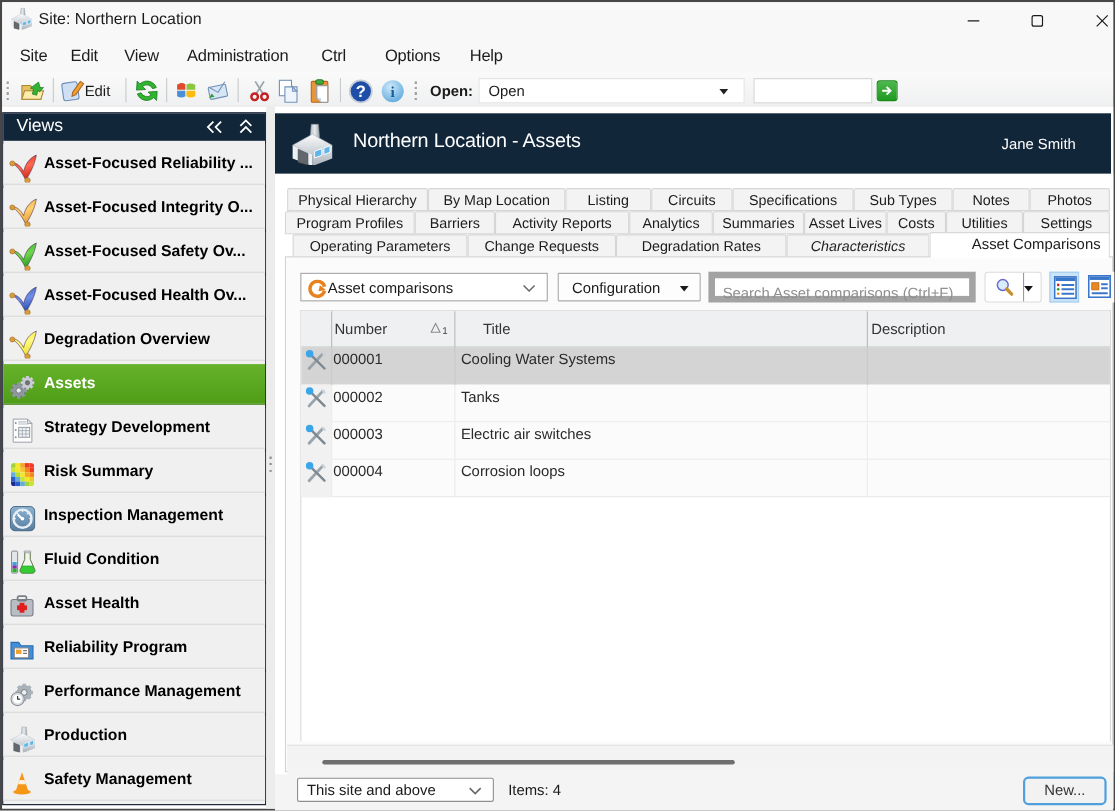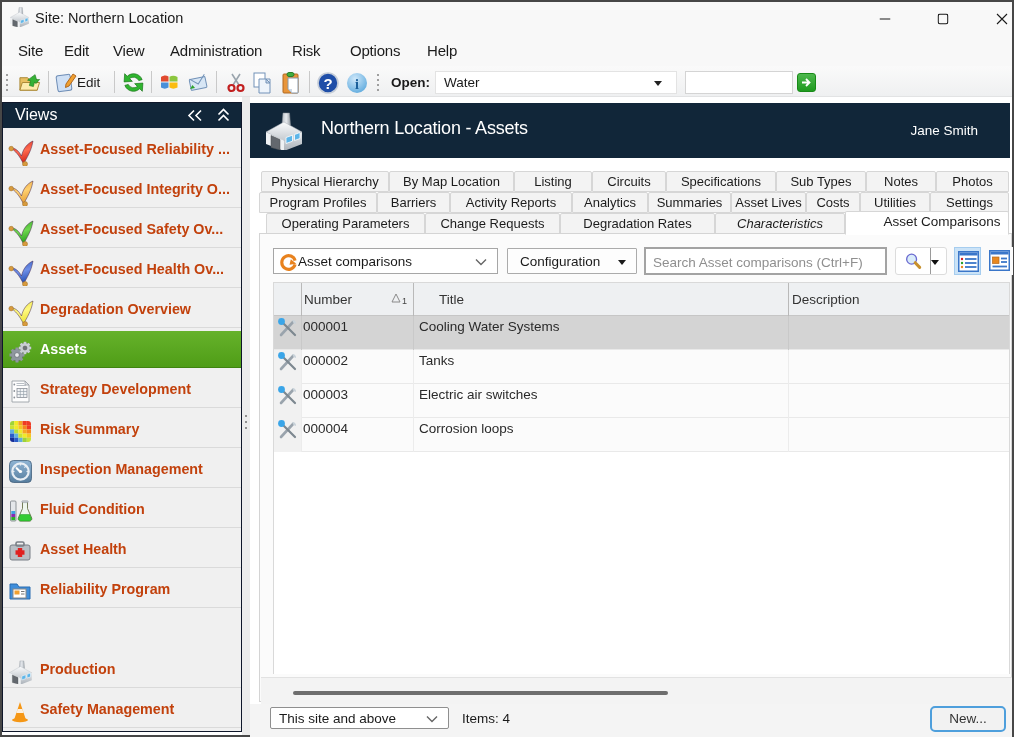--- a/index.html
+++ b/index.html
@@ -28,21 +28,21 @@
 .searchbox { position:absolute; left:683px; top:5px; width:108px; height:23px; background:#fff; border:1px solid #d4d4d4; }
 .gobtn { position:absolute; left:795px; top:7px; width:19px; height:19px; background:linear-gradient(#4db84d,#1f9a1f); border:1px solid #188a18; border-radius:3px; }
 
 .client { position:absolute; left:0px; top:95px; width:1010px; height:638px; background:#fff; }
 
 .sidebar { position:absolute; left:0px; top:5px; width:240px; height:630px; border:1px solid #0f172a; background:#f0f0f0; }
 .vhead { position:absolute; left:0; top:0; width:238px; height:25px; background:#112639; }
 .vhead .t { position:absolute; left:12px; top:3px; font-size:16px; color:#fff; }
 .sitem { position:absolute; left:0; width:238px; height:37px; background:#f0f0f0; border-bottom:1px solid #dadada; }
 .sitem .ic { position:absolute; left:5px; top:8px; width:24px; height:24px; }
-.sitem .tx { position:absolute; left:37px; top:10px; font-size:14.3px; font-weight:bold; color:#c2410c; white-space:nowrap; }
+.sitem .tx { position:absolute; left:37px; top:10px; font-size:14.3px; font-weight:bold; color:#000000; white-space:nowrap; }
 .sitem.sel { background:linear-gradient(#66b22b,#4f9d17); border-bottom:1px solid #3f8410; }
 .sitem.sel .tx { color:#fff; }
 
 .splitter { position:absolute; left:240px; top:0; width:8px; height:638px; background:#ececec; }
 .spgrip { position:absolute; left:3px; top:318px; width:2px; height:14px;
   background:repeating-linear-gradient(#8f8f8f 0 2px, rgba(0,0,0,0) 2px 6px); }
 
 .main { position:absolute; left:248px; top:0; width:762px; height:638px; background:#fff; }
 .mhead { position:absolute; left:0; top:6px; width:760px; height:55px; background:#112639; }
 .mhead .t { position:absolute; left:71px; top:15px; font-size:18px; letter-spacing:-0.2px; color:#fff; }
@@ -53,21 +53,21 @@
   font-size:13px; color:#1c1c1c; text-align:center; line-height:19px; white-space:nowrap; overflow:hidden; }
 .tab.act { background:#fff; border-bottom:1px solid #fff; height:24px; z-index:5; font-size:13.5px; padding-left:30px; }
 
 .cbox { position:absolute; left:9px; top:136px; width:753px; height:469px; background:#fbfbfb; border:1px solid #d4d4d4; }
 
 .combo1 { position:absolute; left:13px; top:14px; width:225px; height:26px; background:#fff; border:1px solid #a6a6a6; }
 .combo1 .tx { position:absolute; left:24px; top:5px; font-size:13.5px; color:#1a1a1a; }
 .cfgbtn { position:absolute; left:247px; top:14px; width:130px; height:26px; background:#fdfdfd; border:1px solid #ababab; border-radius:1px; }
 .cfgbtn .tx { position:absolute; left:12px; top:5px; font-size:13.5px; color:#1a1a1a; }
 .cfgbtn .ar { position:absolute; right:10px; top:11px; width:0; height:0; border-left:4.5px solid transparent; border-right:4.5px solid transparent; border-top:5px solid #1a1a1a; }
-.sbox { position:absolute; left:384px; top:13px; width:243px; height:28px; background:#fff; border:2px solid #a3a3a3; }
+.sbox { position:absolute; left:384px; top:13px; width:243px; height:28px; background:#fff; border:6px solid #a3a3a3; }
 .sbox .ph { position:absolute; left:7px; top:6px; font-size:13.5px; color:#8f8f8f; }
 .magbtn { position:absolute; left:635px; top:13px; width:52px; height:28px; background:#fff; border:1px solid #dcdcdc; border-radius:3px; }
 .magbtn .div { position:absolute; left:34px; top:0px; width:1px; height:26px; background:#9a9a9a; }
 .magbtn .ar { position:absolute; right:7px; top:12px; width:0; height:0; border-left:4.5px solid transparent; border-right:4.5px solid transparent; border-top:5px solid #111; }
 .vbtn1 { position:absolute; left:694px; top:13px; width:27px; height:28px; background:#cbe3f7; border:1px solid #a6cdef; }
 .vbtn2 { position:absolute; left:726px; top:13px; width:27px; height:28px; background:#fbfbfb; }
 
 .grid { position:absolute; left:13px; top:48px; width:737px; height:392px; background:#fff; border:1px solid #d9d9d9; border-bottom:none; }
 .ghead { position:absolute; left:0; top:0; width:735px; height:33px; background:#eef0f2; border-bottom:1px solid #c6c6c6; }
 .ghead .c { position:absolute; top:0; height:33px; border-left:1px solid #b9b9b9; }
@@ -135,21 +135,21 @@
           <path d="M1 1 L11 11 M11 1 L1 11" stroke="#1a1a1a" stroke-width="1.1"></path>
         </svg>
       </div>
   </div>
 
   <div class="menubar">
     <span style="left:16px;">Site</span>
     <span style="left:62px;">Edit</span>
     <span style="left:111px;">View</span>
     <span style="left:168px;">Administration</span>
-    <span style="left:290px;">Risk</span>
+    <span style="left:290px;">Ctrl</span>
     <span style="left:348px;">Options</span>
     <span style="left:425px;">Help</span>
   </div>
 
   <div class="toolbar">
     <div class="tgrip" style="left:4px;"></div>
     <div class="tb" style="left:16px;" id="ic-folder"><svg width="23" height="23" viewBox="0 0 24 24">
           <path d="M2 7 h8 l2 2 h8 v11 h-18 Z" fill="#e8bf60" stroke="#a88734"></path>
           <path d="M2 20 L4.5 12 h18 l-2.5 8 Z" fill="#fdebab" stroke="#a88734"></path>
           <path d="M13.5 16 v-5 h-3.2 l6.2 -7.5 2.8 4.8 3 -1 -2.5 5 -2 -1 v4.7 Z" fill="#35b135" stroke="#1c7a1c" stroke-width="0.6" transform="rotate(14 16 9)"></path>
@@ -207,21 +207,21 @@
               <stop offset="0" stop-color="#cfe8fa"></stop>
               <stop offset="1" stop-color="#4a9fd8"></stop>
             </radialGradient>
           </defs>
           <circle cx="12" cy="12" r="10" fill="url(#ig)"></circle>
           <text x="12" y="17.5" text-anchor="middle" font-size="14" font-weight="bold" fill="#1a5f9a" font-family="Liberation Serif">i</text>
         </svg></div>
     <div class="tgrip" style="left:375px;"></div>
     <div class="tlabel" style="left:389px; font-weight:bold;">Open:</div>
     <div class="opencombo">
-        <div class="tx">Water</div>
+        <div class="tx">Open</div>
         <div class="ar"></div>
       </div>
     <div class="searchbox"></div>
     <div class="gobtn">
         <svg width="13" height="13" viewBox="0 0 13 13" style="position:absolute;left:2px;top:2px;">
           <path d="M2 6.5 H9 M6 3 L9.5 6.5 L6 10" stroke="#fff" stroke-width="1.8" fill="none"></path>
         </svg>
       </div>
   </div>
 
@@ -437,20 +437,38 @@
         </div>
         <div class="sitem" style="top:468px;">
           <div class="ic"><svg width="24" height="24" viewBox="0 0 24 24">
               <path d="M2 5 h7 l2 3 h11 v12 h-20 Z" fill="#3f8edb" stroke="#2a6cb0"></path>
               <rect x="5" y="10" width="13" height="9" fill="#fff" stroke="#888"></rect>
               <rect x="6.5" y="11.5" width="5" height="4" fill="#f0a030"></rect>
               <line x1="13" y1="12.5" x2="16.5" y2="12.5" stroke="#777"></line>
               <line x1="13" y1="15" x2="16.5" y2="15" stroke="#777"></line>
             </svg></div>
           <div class="tx">Reliability Program</div>
+        </div>
+        <div class="sitem" style="top:508px;">
+          <div class="ic"><svg width="25" height="25" viewBox="0 0 25 25">
+              <g fill="#aab2ba" stroke="#717880" stroke-width="0.6">
+                <circle cx="14" cy="10.5" r="6.2"></circle>
+                <g stroke="#aab2ba" stroke-width="3.2">
+                  <line x1="14" y1="2.6" x2="14" y2="18.4"></line>
+                  <line x1="6.1" y1="10.5" x2="21.9" y2="10.5"></line>
+                  <line x1="8.4" y1="4.9" x2="19.6" y2="16.1"></line>
+                  <line x1="19.6" y1="4.9" x2="8.4" y2="16.1"></line>
+                </g>
+              </g>
+              <circle cx="14" cy="10.5" r="2.6" fill="#eef1f3" stroke="#6b7078" stroke-width="0.8"></circle>
+              <circle cx="8" cy="16.5" r="6" fill="#f2f4f6" stroke="#8a9098" stroke-width="1"></circle>
+              <circle cx="8" cy="16.5" r="4.6" fill="#fff" stroke="#c3c9cf" stroke-width="0.8"></circle>
+              <path d="M8 13.8 v2.7 h2.3" stroke="#3a3f44" stroke-width="1.1" fill="none"></path>
+            </svg></div>
+          <div class="tx">Performance Management</div>
         </div>
         <div class="sitem" style="top:548px;">
           <div class="ic"><svg width="25" height="25" viewBox="0 0 40 40">
  <defs>
                 <linearGradient id="fg1" x1="0" y1="0" x2="1" y2="0">
                   <stop offset="0" stop-color="#b9bfc6"></stop>
                   <stop offset="0.5" stop-color="#e7eaee"></stop>
                   <stop offset="1" stop-color="#9aa1a8"></stop>
                 </linearGradient>
  <linearGradient id="fg2" x1="0" y1="0" x2="0" y2="1">

